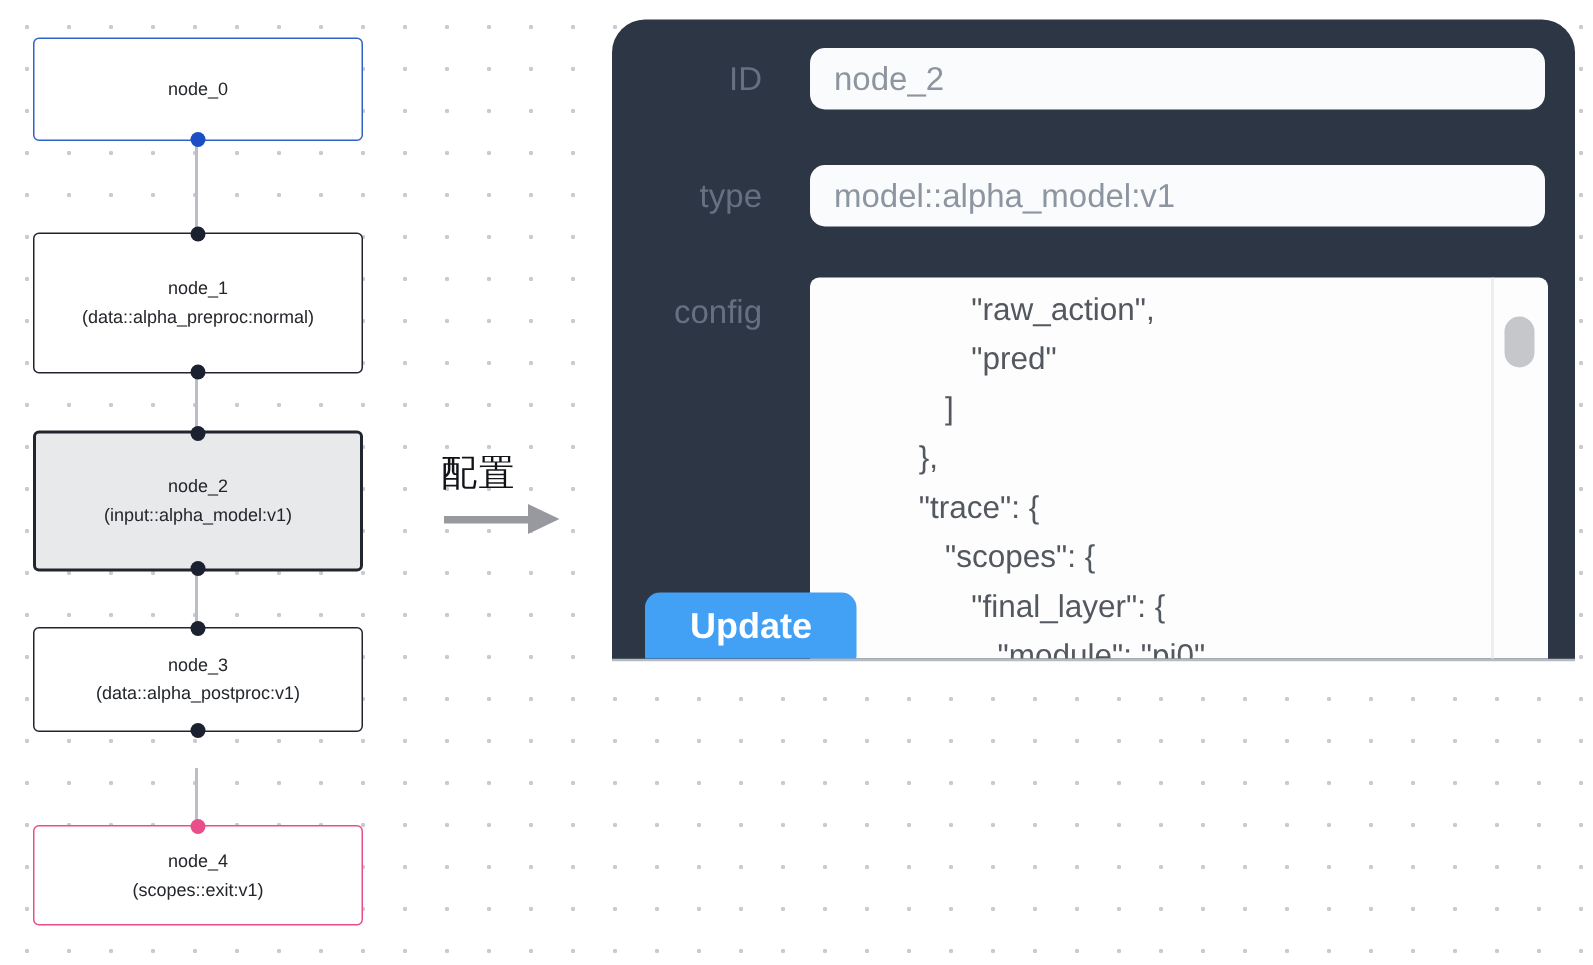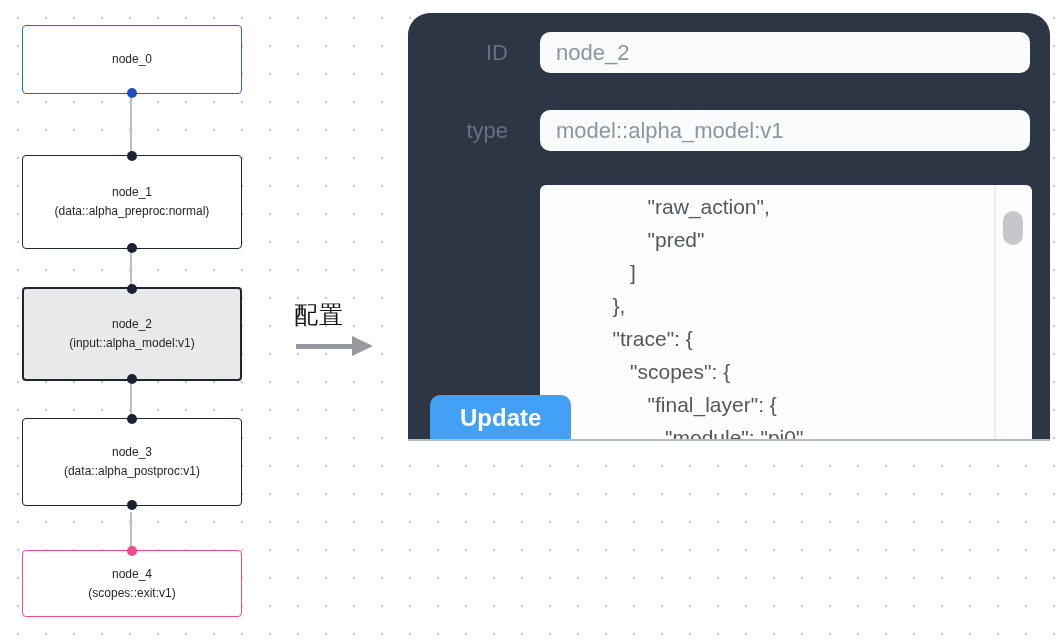--- a/index.html
+++ b/index.html
@@ -96,21 +96,21 @@
     <span class="port bottom"></span>
   </div>
 
   <div class="node selected" style="top:287px;height:94px;">
     <div>node_2</div>
     <div class="sub">(input::alpha_model:v1)</div>
     <span class="port top"></span>
     <span class="port bottom"></span>
   </div>
 
-  <div class="node" style="top:418px;height:88px;text-align:right;">
+  <div class="node" style="top:418px;height:70px;text-align:right;">
     <div>node_3</div>
     <div class="sub">(data::alpha_postproc:v1)</div>
     <span class="port top"></span>
     <span class="port bottom"></span>
   </div>
 
   <div class="node pink" style="top:550px;height:67px;">
     <div>node_4</div>
     <div class="sub">(scopes::exit:v1)</div>
     <span class="port top pink"></span>
@@ -120,20 +120,21 @@
   <div class="arrow-shaft"></div>
   <div class="arrow-head"></div>
 
   <div class="panel">
     <div class="field-label" style="top:19px;">ID</div>
     <input class="text-input" style="top: 19px;" type="text" value="node_2">
 
     <div class="field-label" style="top:97px;">type</div>
     <input class="text-input" style="top: 97px;" type="text" value="model::alpha_model:v1">
 
+    <div class="field-label" style="top:174px;">config</div>
     <div class="config-box">               "raw_action",
                "pred"
             ]
          },
          "trace": {
             "scopes": {
                "final_layer": {
                   "module": "pi0",
                   "mark_scope": false
                },

